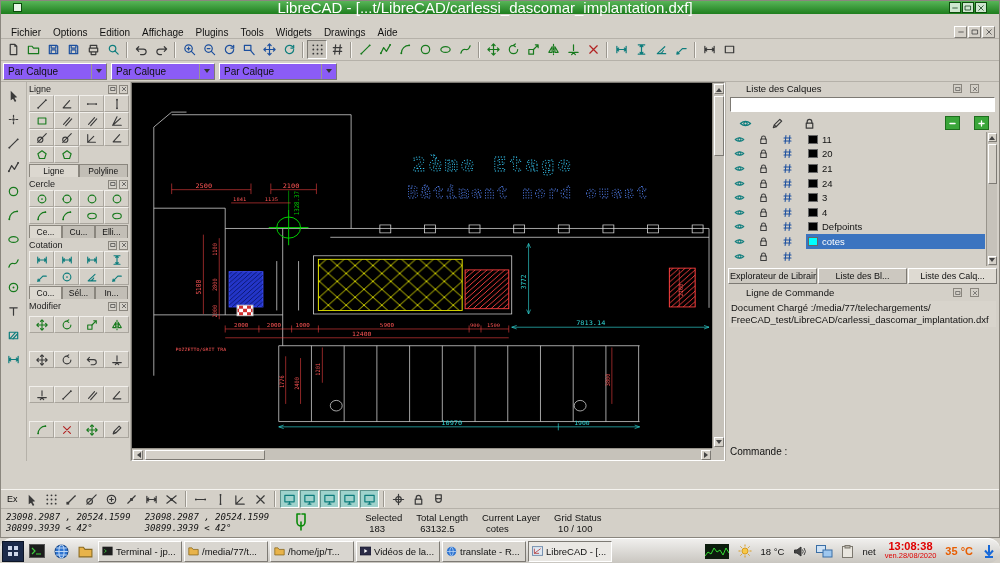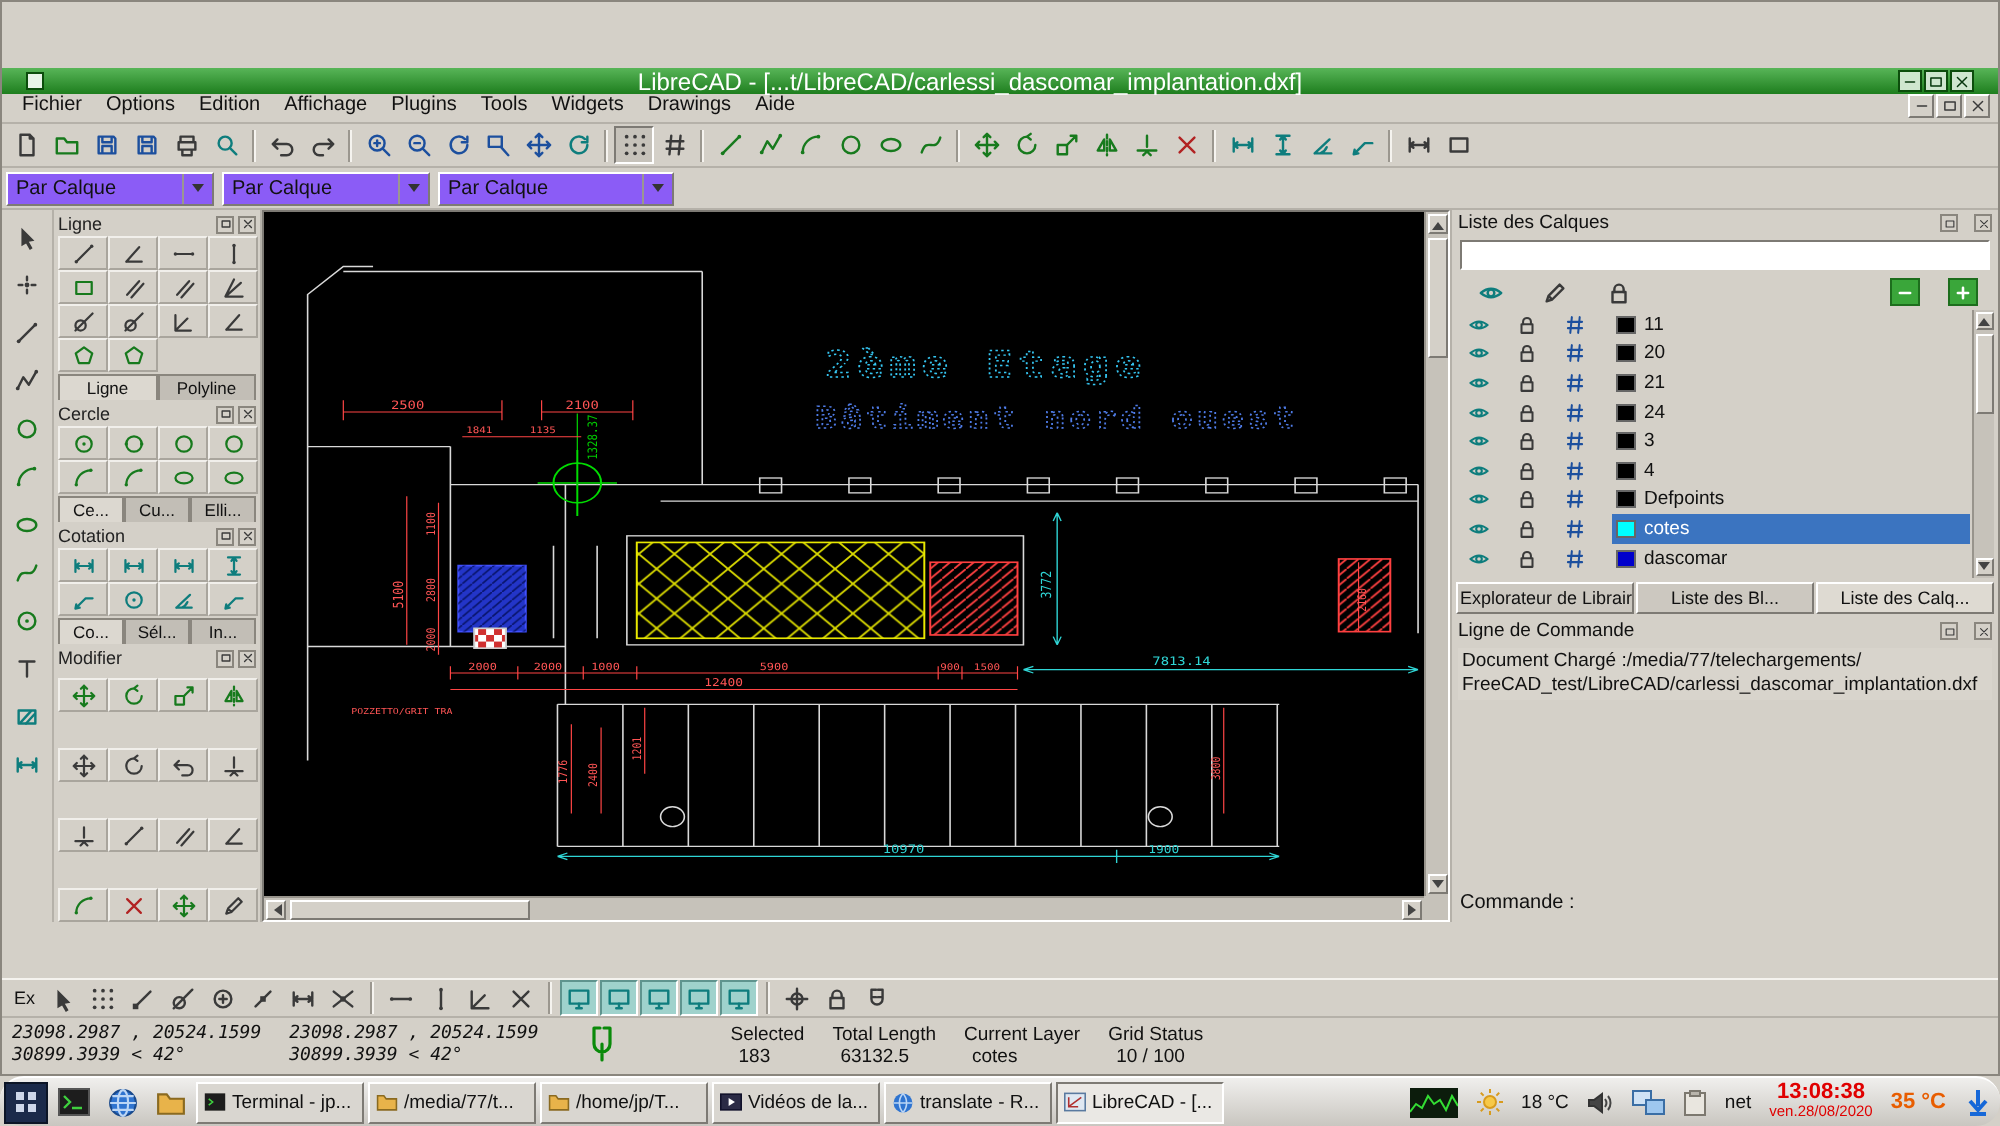--- a/index.html
+++ b/index.html
@@ -3,27 +3,27 @@
 <meta charset="utf-8">
 <style>
   *{margin:0;padding:0;box-sizing:border-box;}
   html,body{width:1000px;height:563px;overflow:hidden;background:#d4d0c8;
     font-family:"Liberation Sans",sans-serif;font-size:11px;color:#111;}
   .screen{position:relative;width:1000px;height:563px;}
   
   .window{position:absolute;top:0;left:0;width:1000px;height:538px;display:flex;flex-direction:column;
     background:#d4d0c8;border:1px solid #8a867e;}
   .titlebar{height:13px;flex:none;background:linear-gradient(180deg,#58b558,#1e7e1e);color:#fff;
-    display:flex;align-items:center;padding:0 12px;font-size:12px;margin-top:33px;}
+    display:flex;align-items:center;padding:0 12px;font-size:15px;}
   .titlebar .appico{width:9px;height:9px;background:#e8f4e8;border:1px solid #0c4d0c;flex:none;}
   .titlebar .ttl{flex:1;text-align:center;white-space:nowrap;overflow:hidden;}
   .tbwbtn{width:12px;height:11px;background:#cfe6cf;border:1px solid #0c4d0c;color:#06360d;
     display:flex;align-items:center;justify-content:center;margin-left:1px;flex:none;}
   .tbwbtn .ic{width:8px;height:8px;}
-  .menubar{height:15px;flex:none;display:flex;align-items:flex-start;padding:0 4px;font-size:10px;
+  .menubar{height:25px;flex:none;display:flex;align-items:flex-end;padding:0 4px;font-size:10px;
     border-bottom:1px solid #b5b1a9;}
   .mitem{padding:0 6px;}
   .mdibtns{margin-left:auto;display:flex;gap:1px;}
   .mbtn{width:13px;height:12px;border:1px solid;border-color:#fff #7d7a74 #7d7a74 #fff;background:#d4d0c8;
     display:flex;align-items:center;justify-content:center;}
   .mbtn .ic{width:8px;height:8px;}
   .toolbar{flex:none;display:flex;align-items:center;padding:1px 2px;border-bottom:1px solid #b5b1a9;}
   .toolbar.t1{height:22px;}
   .toolbar.t2{height:21px;gap:4px;}
   .tb{width:20px;height:19px;display:inline-flex;align-items:center;justify-content:center;flex:none;
@@ -72,21 +72,21 @@
   .scorner{position:absolute;right:0;bottom:0;width:12px;height:12px;background:#c6c2ba;}
   .sbtn{width:10px;height:10px;border:1px solid;border-color:#fff #7d7a74 #7d7a74 #fff;background:#d4d0c8;
     display:flex;align-items:center;justify-content:center;}
   .vthumb{width:10px;height:60px;border:1px solid;border-color:#fff #7d7a74 #7d7a74 #fff;background:#d4d0c8;margin-top:2px;margin-bottom:auto;}
   .hthumb{width:120px;height:10px;border:1px solid;border-color:#fff #7d7a74 #7d7a74 #fff;background:#d4d0c8;margin-left:2px;margin-right:auto;}
   .arr-l{width:0;height:0;border:3px solid transparent;border-right:4px solid #444;margin-right:2px;}
   .arr-r{width:0;height:0;border:3px solid transparent;border-left:4px solid #444;margin-left:2px;}
   #cadsvg text{font-family:"DejaVu Sans Mono",monospace;}
   
   .rpanel{width:274px;flex:none;display:flex;flex-direction:column;border-left:1px solid #b5b1a9;}
-  .docktitle{height:13px;flex:none;display:flex;align-items:center;font-size:9.5px;padding:0 3px;gap:8px;}
+  .docktitle{height:13px;flex:none;display:flex;align-items:center;font-size:9.5px;padding:0 20px;gap:8px;}
   .docktitle .dtl{flex:1;white-space:nowrap;overflow:hidden;}
   .filter{height:15px;margin:2px 4px;flex:none;background:#fff;border:1px solid;border-color:#7d7a74 #fff #fff #7d7a74;
     font-size:10px;padding:0 2px;font-family:"Liberation Sans",sans-serif;}
   .ltb{height:18px;flex:none;display:flex;align-items:center;gap:14px;padding:0 10px;}
   .ltb .tb{width:18px;height:16px;}
   .gsq{width:15px;height:14px;border:1px solid #1d6e1d;background:#3aa63a;color:#fff;
     display:flex;align-items:center;justify-content:center;flex:none;}
   .gsq .ic{width:9px;height:9px;stroke-width:2;}
   .llist{height:134px;flex:none;margin:0 2px;position:relative;overflow:hidden;}
   .lrow{height:14.6px;display:flex;align-items:center;padding-left:6px;font-size:9.5px;}
@@ -1336,24 +1336,20 @@
               </span>
           <span class="lcell">
                 <svg class="ic c-dark">
                   <use href="#s-lock"></use>
                 </svg>
               </span>
           <span class="lcell">
                 <svg class="ic c-blue">
                   <use href="#s-hash"></use>
                 </svg>
-              </span>
-          <span class="rcell">
-                <span class="swatch" style="background: rgb(0, 0, 204);"></span>
-                <span class="lname">dascomar</span>
               </span>
         </div>
         <div class="lscroll">
           <span class="sbtn" style="width:9px;height:9px">
                 <span class="arr-up-s"></span>
               </span>
           <span class="lthumb"></span>
           <span class="sbtn" style="width:9px;height:9px">
                 <span class="arr-down-s"></span>
               </span>

